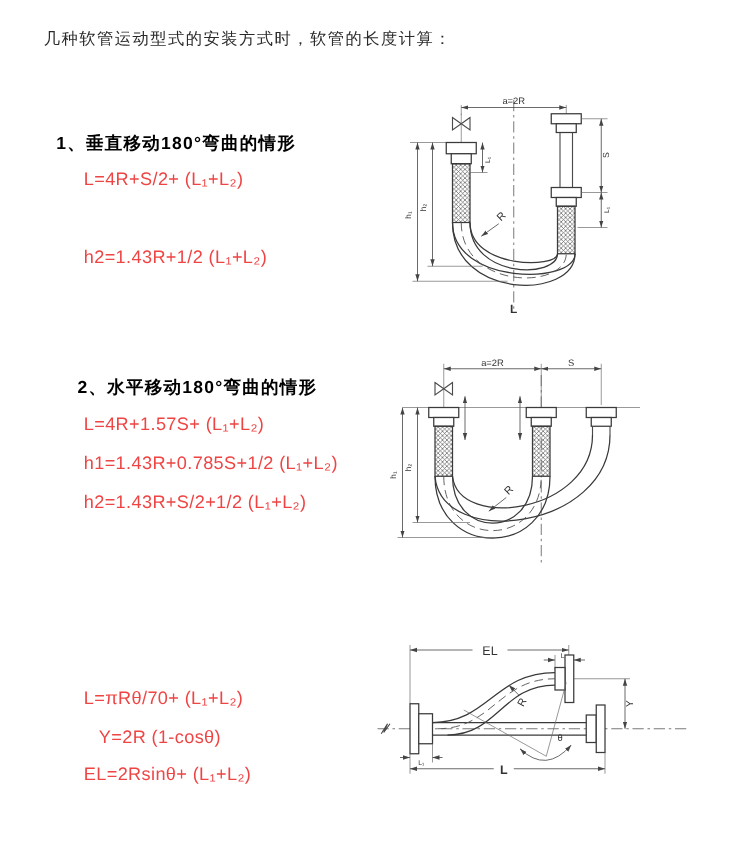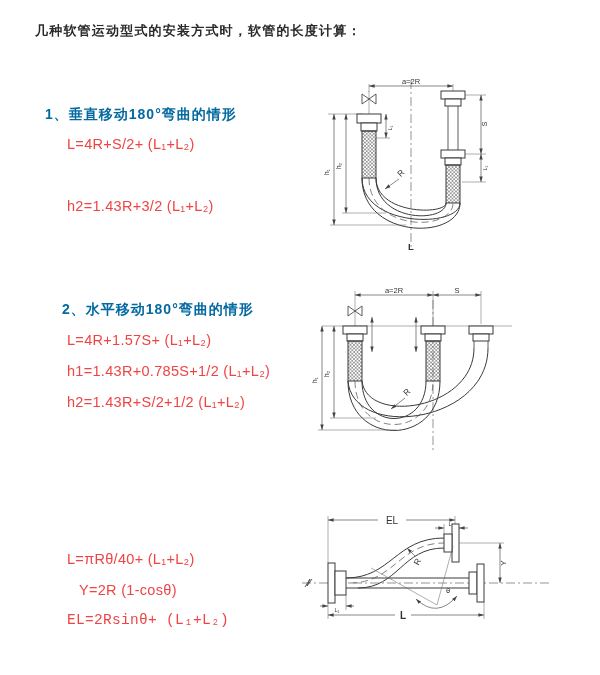--- a/index.html
+++ b/index.html
@@ -1,19 +1,19 @@
 <!DOCTYPE html>
 <html><head>
 <meta charset="utf-8">
 <style>
   html,body{margin:0;padding:0;background:#fff;}
   body{font-family:"Liberation Sans","DejaVu Sans",sans-serif;color:#262626;}
   .page{position:relative;width:600px;height:675px;background:#ffffff;overflow:hidden;}
-  .title{position:absolute;left:35px;top:22px;font-size:13px;font-weight:bold;letter-spacing:1.2px;color:#2a2a2a;}
-  .heading{position:absolute;font-size:14px;font-weight:bold;letter-spacing:1px;color:#0369a1;white-space:nowrap;}
+  .title{position:absolute;left:35px;top:22px;font-size:13px;font-weight:normal;letter-spacing:1.2px;color:#2a2a2a;}
+  .heading{position:absolute;font-size:14px;font-weight:bold;letter-spacing:1px;color:#000000;white-space:nowrap;}
   .formula{position:absolute;font-size:14.5px;letter-spacing:.3px;color:#ef4444;white-space:nowrap;}
   .diagram{position:absolute;}
   
   .dl{stroke:#3a3a3a;stroke-width:1;fill:none;}
   .dl2{stroke:#4a4a4a;stroke-width:.9;fill:none;}
   .dim{stroke:#555;stroke-width:.7;fill:none;}
   .thin{stroke:#6a6a6a;stroke-width:.55;fill:none;}
   .cl{stroke:#5a5a5a;stroke-width:.65;fill:none;stroke-dasharray:9 3 2 3;}
   .cd{stroke:#5a5a5a;stroke-width:.75;fill:none;stroke-dasharray:7 4;}
   .fit{fill:#ffffff;stroke:#3a3a3a;stroke-width:1;}
@@ -22,21 +22,21 @@
 </style>
 </head>
 <body>
 
 <div class="page">
 
   <div class="title">几种软管运动型式的安装方式时，软管的长度计算：</div>
 
   <div class="heading" style="left:45px;top:106px;">1、垂直移动180°弯曲的情形</div>
   <div class="formula" style="left:67px;top:136px;">L=4R+S/2+ (L₁+L₂)</div>
-  <div class="formula" style="left:67px;top:198px;">h2=1.43R+3/2 (L₁+L₂)</div>
+  <div class="formula" style="left:67px;top:198px;">h2=1.43R+1/2 (L₁+L₂)</div>
 
   <svg class="diagram" style="left:316px;top:76px;" width="212" height="178" viewBox="0 0 212 178">
     <defs>
       <marker id="ah1" viewBox="0 0 10 7" refX="10" refY="3.5" markerWidth="8" markerHeight="6" orient="auto-start-reverse">
         <path d="M0,0.4 L10,3.5 L0,6.6 z" fill="#444"></path>
       </marker>
       <pattern id="hb1" patternUnits="userSpaceOnUse" width="3.5" height="3.5">
         <path d="M0,3.5 L3.5,0 M0,0 L3.5,3.5" stroke="#5c5c5c" stroke-width="0.55"></path>
       </pattern>
     </defs>
@@ -200,23 +200,23 @@
       <line class="dim" x1="22" y1="44" x2="22" y2="136" marker-start="url(#ah2)" marker-end="url(#ah2)"></line>
       <text class="lbl" x="17" y="92" font-size="6.5" text-anchor="middle" transform="rotate(-90 17 92)">h₂</text>
     </g>
 
     <g>
       <text class="lbl" x="97" y="112" font-size="8.5" text-anchor="middle" transform="rotate(-45 97 112)">R</text>
       <line class="dim" x1="93" y1="116" x2="79" y2="127" marker-end="url(#ah2)"></line>
     </g>
   </svg>
 
-  <div class="formula" style="left:67px;top:551px;">L=πRθ/40+ (L₁+L₂)</div>
+  <div class="formula" style="left:67px;top:551px;">L=πRθ/70+ (L₁+L₂)</div>
   <div class="formula" style="left:67px;top:582px;margin-left:12px;">Y=2R (1-cosθ)</div>
-  <div class="formula" style="left:67px;top:612px;font-family:Liberation Mono, monospace;">EL=2Rsinθ+ (L₁+L₂)</div>
+  <div class="formula" style="left:67px;top:612px;">EL=2Rsinθ+ (L₁+L₂)</div>
 
   <svg class="diagram" style="left:298px;top:506px;" width="270" height="140" viewBox="0 0 270 140">
     <defs>
       <marker id="ah3" viewBox="0 0 10 7" refX="10" refY="3.5" markerWidth="8" markerHeight="6" orient="auto-start-reverse">
         <path d="M0,0.4 L10,3.5 L0,6.6 z" fill="#444"></path>
       </marker>
     </defs>
 
     <g>
       <line class="cl" x1="4" y1="77" x2="252" y2="77"></line>

